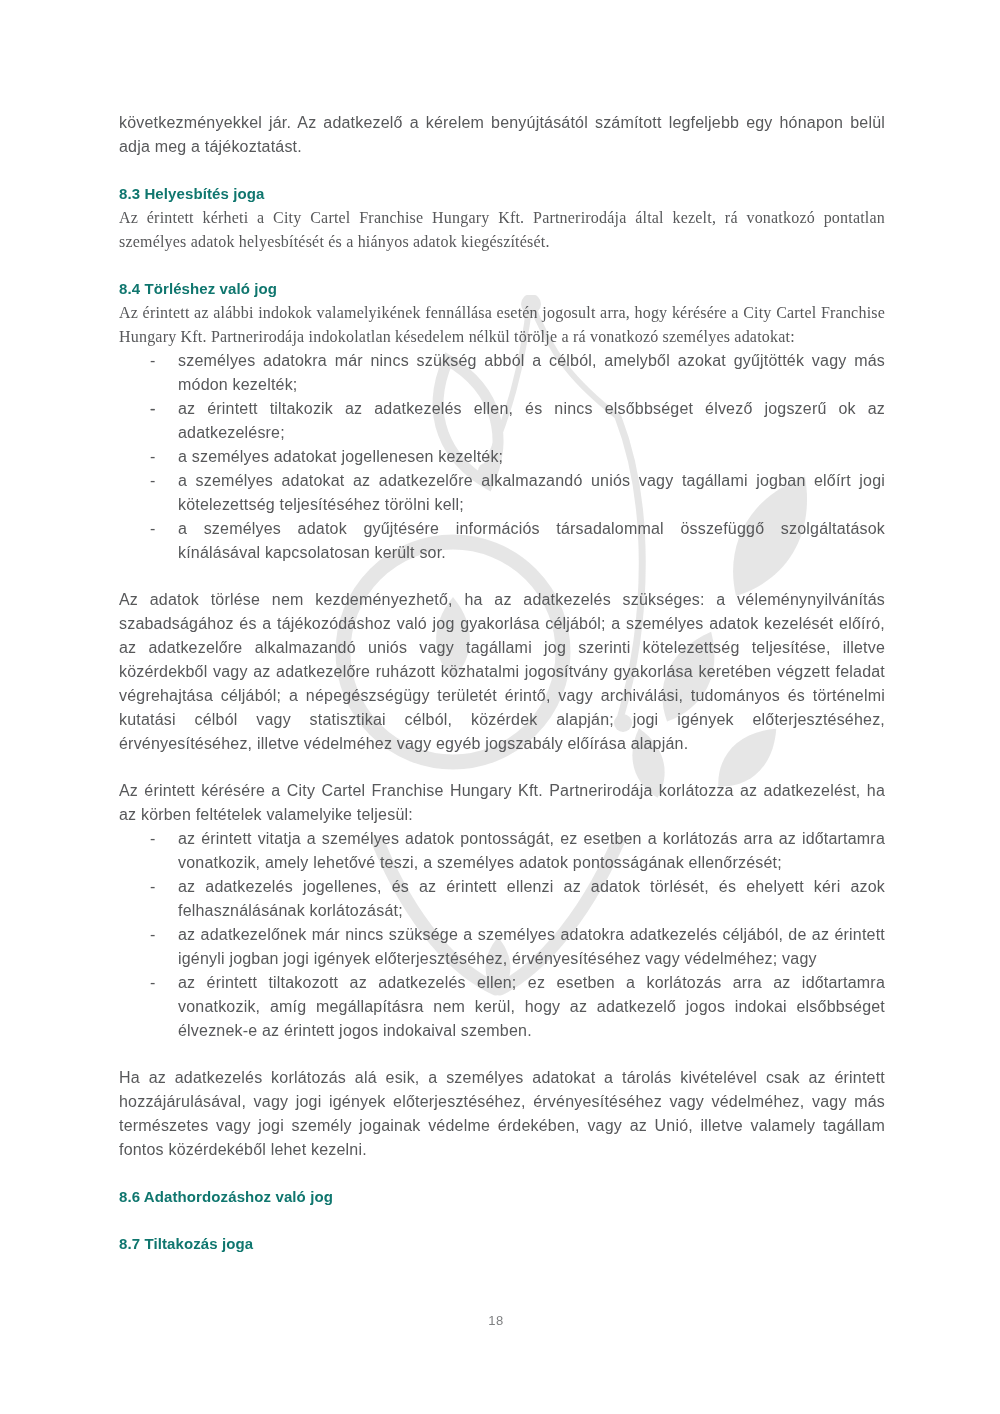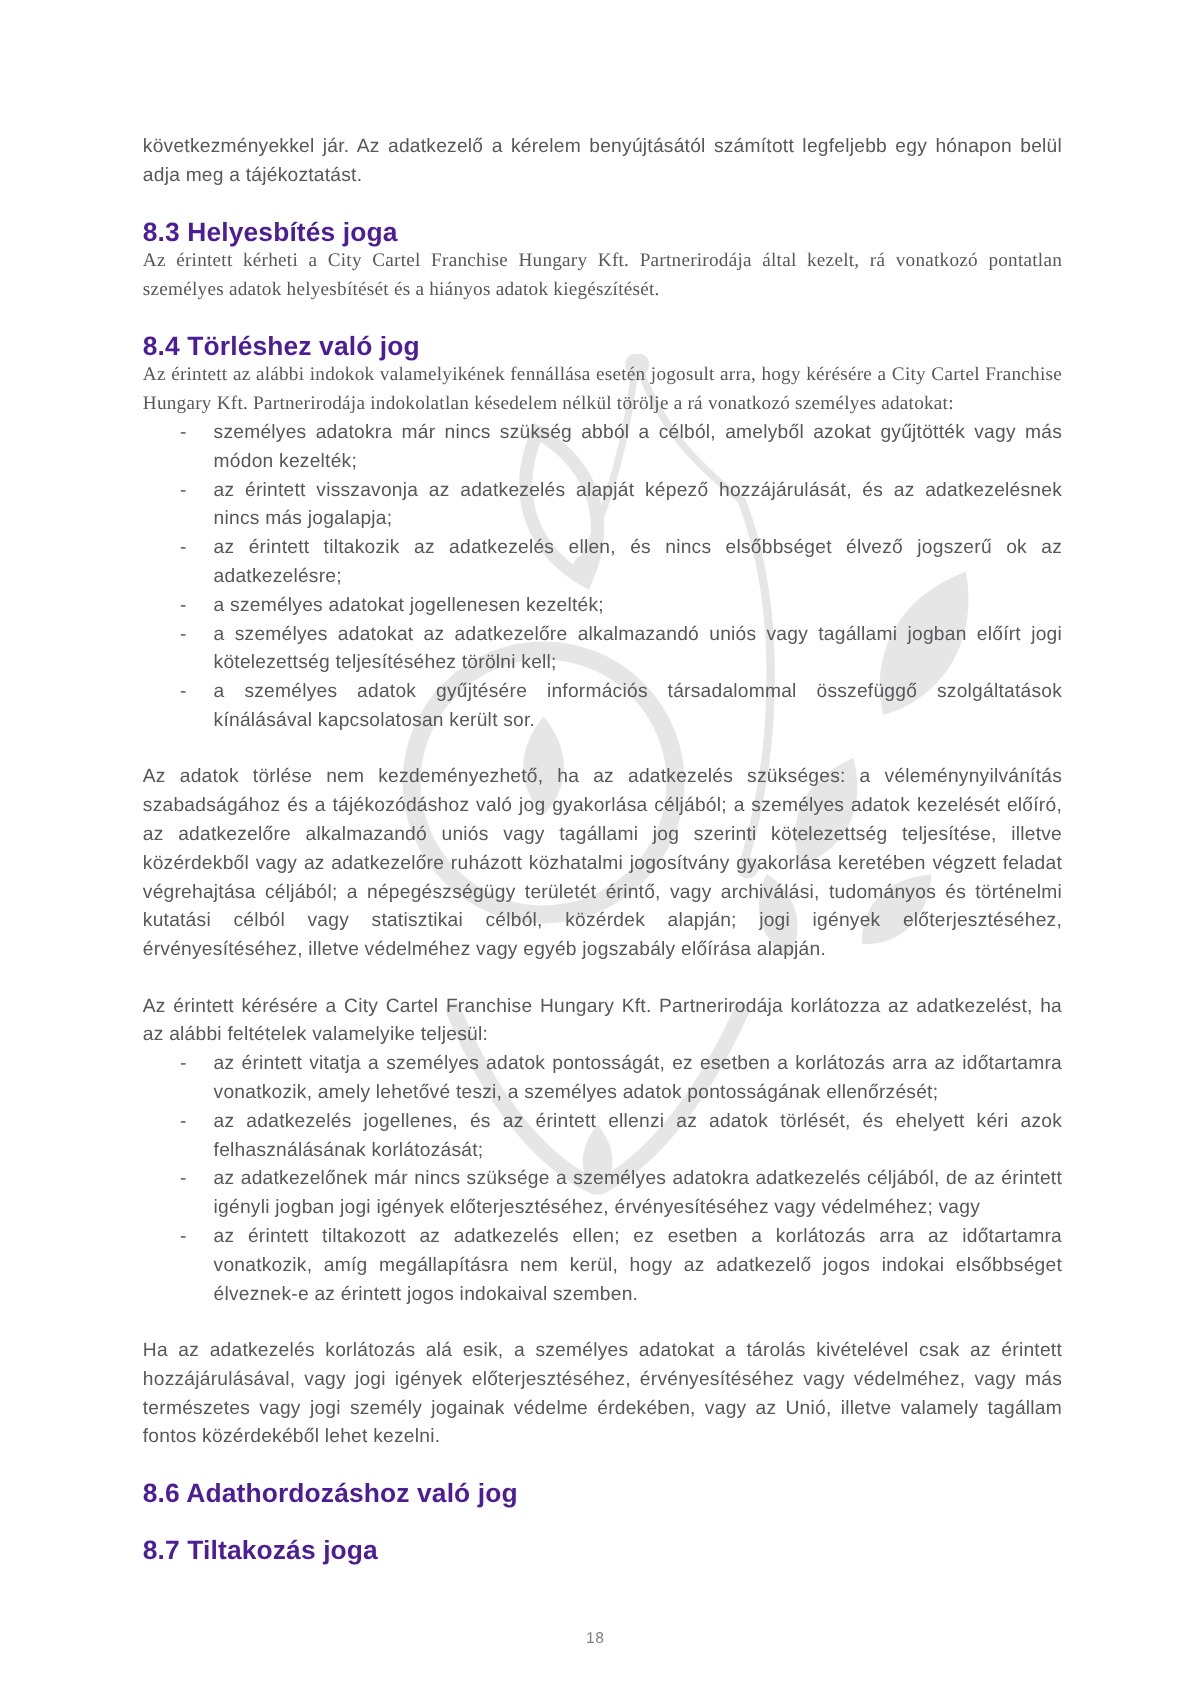--- a/index.html
+++ b/index.html
@@ -41,24 +41,24 @@
     font-size: 16px;
     line-height: 24px;
     letter-spacing: 0.2px;
   }
   .paragraph {
     margin: 0;
     text-align: justify;
   }
   .heading {
     margin: 23px 0 0 0;
-    font-size: 22px;
+    font-size: 15px;
     line-height: 24px;
     font-weight: bold;
-    color: #4c1d95;
+    color: #0f766e;
     letter-spacing: 0.1px;
   }
   .heading + .paragraph { margin-top: 0; font-family: Liberation Serif, serif; }
   .paragraph + .paragraph,
   .bullets + .paragraph { margin-top: 23px; }
   .bullets {
     list-style: none;
     margin: 0;
     padding: 0;
     text-align: justify;
@@ -77,21 +77,20 @@
   .page-number {
     position: absolute;
     left: 0;
     top: 1313px;
     width: 992px;
     text-align: center;
     font-size: 13px;
     color: #7f8082;
     letter-spacing: 0.5px;
     z-index: 1;
-    margin-top: 44px;
   }
 </style>
 </head>
 <body>
 
 <div class="page">
 
   <svg class="watermark" viewBox="0 0 520 720" xmlns="http://www.w3.org/2000/svg" aria-hidden="true">
     <g stroke="#e4e4e4" fill="none" stroke-linecap="round">
       <path d="M212 4 C 205 72 190 122 168 172" stroke-width="6"></path>
@@ -116,28 +115,28 @@
   </svg>
 
   <div class="content">
       <p class="paragraph">következményekkel jár. Az adatkezelő a kérelem benyújtásától számított legfeljebb egy hónapon belül adja meg a tájékoztatást.</p>
       <h2 class="heading">8.3 Helyesbítés joga</h2>
       <p class="paragraph">Az érintett kérheti a City Cartel Franchise Hungary Kft. Partnerirodája által kezelt, rá vonatkozó pontatlan személyes adatok helyesbítését és a hiányos adatok kiegészítését.</p>
       <h2 class="heading">8.4 Törléshez való jog</h2>
       <p class="paragraph">Az érintett az alábbi indokok valamelyikének fennállása esetén jogosult arra, hogy kérésére a City Cartel Franchise Hungary Kft. Partnerirodája indokolatlan késedelem nélkül törölje a rá vonatkozó személyes adatokat:</p>
       <ul class="bullets">
         <li><span class="dash">-</span><span>személyes adatokra már nincs szükség abból a célból, amelyből azokat gyűjtötték vagy más módon kezelték;</span></li>
-        <li><span class="dash">-</span><span>az érintett visszavonja az adatkezelés alapját képező hozzájárulását, és az adatkezelésnek nincs más jogalapja;</span></li>
+        <li><span class="dash">-</span></li>
         <li><span class="dash">-</span><span>az érintett tiltakozik az adatkezelés ellen, és nincs elsőbbséget élvező jogszerű ok az adatkezelésre;</span></li>
         <li><span class="dash">-</span><span>a személyes adatokat jogellenesen kezelték;</span></li>
         <li><span class="dash">-</span><span>a személyes adatokat az adatkezelőre alkalmazandó uniós vagy tagállami jogban előírt jogi kötelezettség teljesítéséhez törölni kell;</span></li>
         <li><span class="dash">-</span><span>a személyes adatok gyűjtésére információs társadalommal összefüggő szolgáltatások kínálásával kapcsolatosan került sor.</span></li>
       </ul>
       <p class="paragraph">Az adatok törlése nem kezdeményezhető, ha az adatkezelés szükséges: a véleménynyilvánítás szabadságához és a tájékozódáshoz való jog gyakorlása céljából; a személyes adatok kezelését előíró, az adatkezelőre alkalmazandó uniós vagy tagállami jog szerinti kötelezettség teljesítése, illetve közérdekből vagy az adatkezelőre ruházott közhatalmi jogosítvány gyakorlása keretében végzett feladat végrehajtása céljából; a népegészségügy területét érintő, vagy archiválási, tudományos és történelmi kutatási célból vagy statisztikai célból, közérdek alapján;  jogi igények előterjesztéséhez, érvényesítéséhez, illetve védelméhez vagy egyéb jogszabály előírása alapján.</p>
-      <p class="paragraph">Az érintett kérésére a City Cartel Franchise Hungary Kft. Partnerirodája korlátozza az adatkezelést, ha az alábbi feltételek valamelyike teljesül:</p>
+      <p class="paragraph">Az érintett kérésére a City Cartel Franchise Hungary Kft. Partnerirodája korlátozza az adatkezelést, ha az körben feltételek valamelyike teljesül:</p>
       <ul class="bullets">
         <li><span class="dash">-</span><span>az érintett vitatja a személyes adatok pontosságát, ez esetben a korlátozás arra az időtartamra vonatkozik, amely lehetővé teszi, a személyes adatok pontosságának ellenőrzését;</span></li>
         <li><span class="dash">-</span><span>az adatkezelés jogellenes, és az érintett ellenzi az adatok törlését, és ehelyett kéri azok felhasználásának korlátozását;</span></li>
         <li><span class="dash">-</span><span>az adatkezelőnek már nincs szüksége a személyes adatokra adatkezelés céljából, de az érintett igényli jogban jogi igények előterjesztéséhez, érvényesítéséhez vagy védelméhez; vagy</span></li>
         <li><span class="dash">-</span><span>az érintett tiltakozott az adatkezelés ellen; ez esetben a korlátozás arra az időtartamra vonatkozik, amíg megállapításra nem kerül, hogy az adatkezelő jogos indokai elsőbbséget élveznek-e az érintett jogos indokaival szemben.</span></li>
       </ul>
       <p class="paragraph">Ha az adatkezelés korlátozás alá esik, a személyes adatokat a tárolás kivételével csak az érintett hozzájárulásával, vagy jogi igények előterjesztéséhez, érvényesítéséhez vagy védelméhez, vagy más természetes vagy jogi személy jogainak védelme érdekében, vagy az Unió, illetve valamely tagállam fontos közérdekéből lehet kezelni.</p>
       <h2 class="heading">8.6 Adathordozáshoz való jog</h2>
       <h2 class="heading">8.7 Tiltakozás joga</h2>
     </div>

